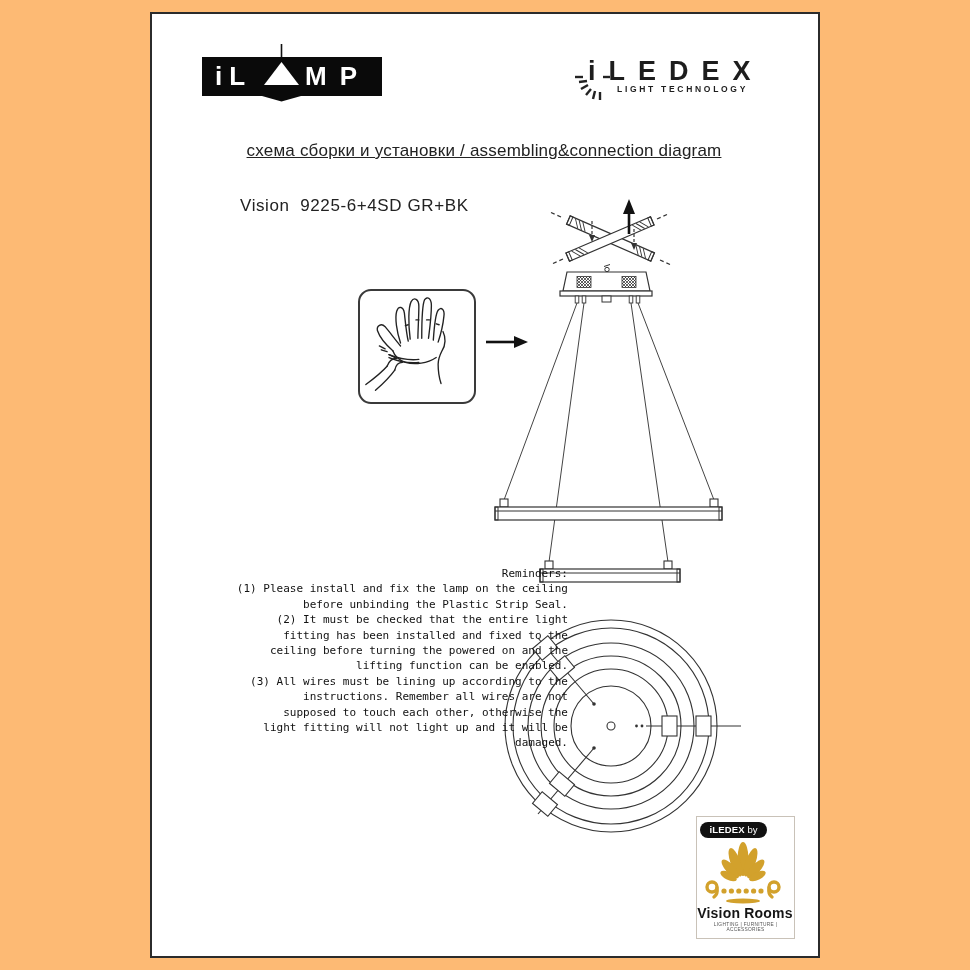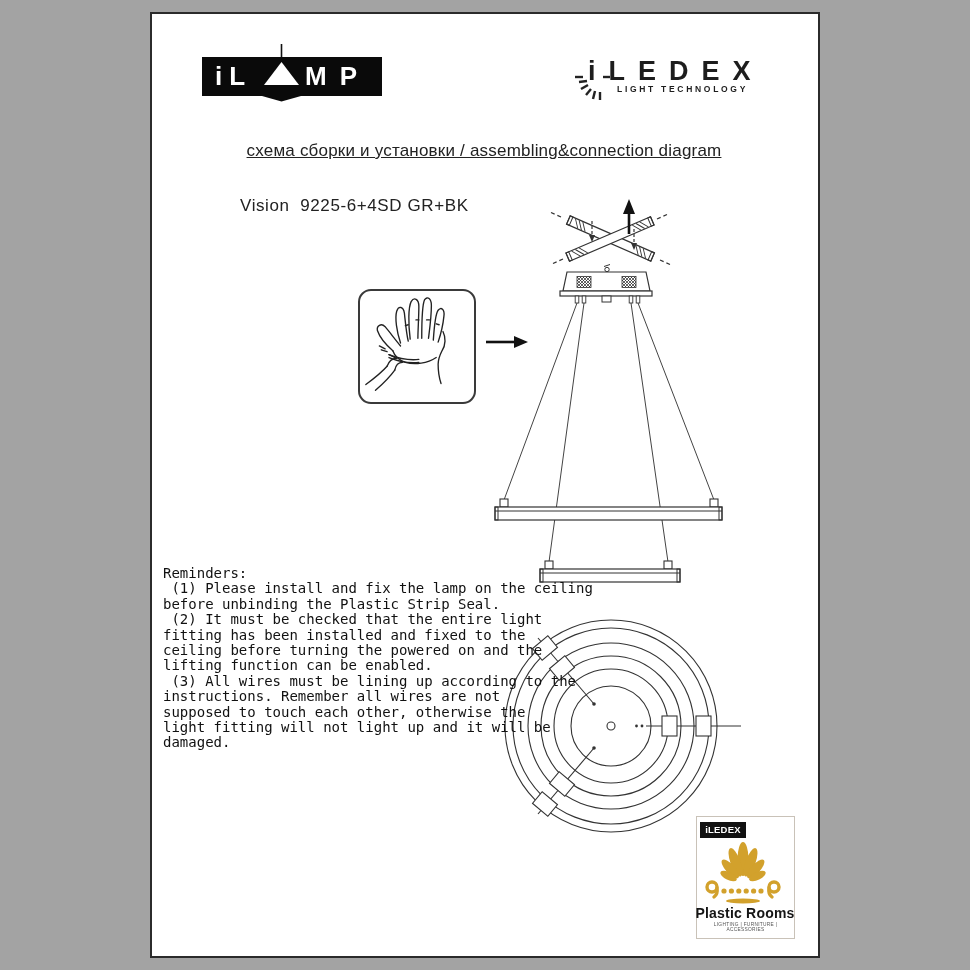--- a/index.html
+++ b/index.html
@@ -1,26 +1,26 @@
 <!DOCTYPE html>
 <html><head>
 <meta charset="utf-8">
 <style>
   html,body{margin:0;padding:0;background:#fff;}
-  .page{position:relative;width:970px;height:970px;background:#a3a3a3;overflow:hidden;
+  .page{position:relative;width:970px;height:970px;background:#fdba74;overflow:hidden;
         font-family:"Liberation Sans",sans-serif;color:#1c1c1c;}
   .abs{position:absolute;}
   .frame{left:150px;top:12px;width:666px;height:942px;border:2px solid #2b2b2b;background:#fff;}
   .title-line{left:150px;top:141px;width:668px;text-align:center;font-size:17px;letter-spacing:.2px;color:#222;text-decoration:underline;}
   .model-line{left:240px;top:172px;font-size:17px;letter-spacing:.6px;color:#222;white-space:pre;margin-top:24px;}
   .hand-box{left:358px;top:289px;width:114px;height:111px;border:2px solid #3a3a3a;border-radius:13px;background:#fff;}
-  .reminders{left:163px;top:566px;width:392px;font-family:"DejaVu Sans Mono",monospace;
-             font-size:14px;line-height:15.4px;white-space:pre;color:#111;}
+  .reminders{left:176px;top:566px;width:392px;font-family:"DejaVu Sans Mono",monospace;
+             font-size:11px;line-height:15.4px;white-space:pre;color:#111;text-align:right;}
   .comfort-box{left:696px;top:816px;width:97px;height:121px;border:1.5px solid #c9c2b8;background:#fff;}
-  .pill{position:absolute;left:3px;top:5px;width:46px;height:16px;background:#111;border-radius:0;
+  .pill{position:absolute;left:3px;top:5px;width:67px;height:16px;background:#111;border-radius:8px;
         color:#fff;font-size:9.5px;line-height:16px;text-align:center;}
   .pill b{font-weight:bold;letter-spacing:.2px;}
   .cr-brand{position:absolute;left:-2px;top:88px;width:100px;text-align:center;
             font-size:14px;font-weight:bold;letter-spacing:.2px;color:#151515;}
   .cr-tagline{position:absolute;left:0;top:105px;width:97px;text-align:center;
               font-size:4.8px;letter-spacing:.3px;color:#555;}
   svg{display:block;}
 </style>
 </head>
 <body>
@@ -254,17 +254,17 @@
           <circle cx="64" cy="50" r="2.6"></circle>
         <ellipse cx="46" cy="60" rx="17" ry="2.4"></ellipse>
       </g>
       <g stroke="#D2A12C" stroke-width="3.4" fill="none" stroke-linecap="round">
         <circle cx="15" cy="46" r="5"></circle>
         <path d="M20,47 q1,6 -3,9"></path>
         <circle cx="77" cy="46" r="5"></circle>
         <path d="M72,47 q-1,6 3,9"></path>
       </g>
     </svg>
-    <div class="cr-brand">Plastic Rooms</div>
+    <div class="cr-brand">Vision Rooms</div>
     <div class="cr-tagline">LIGHTING | FURNITURE | ACCESSORIES</div>
   </div>
 
 </div>
 
 </body></html>

